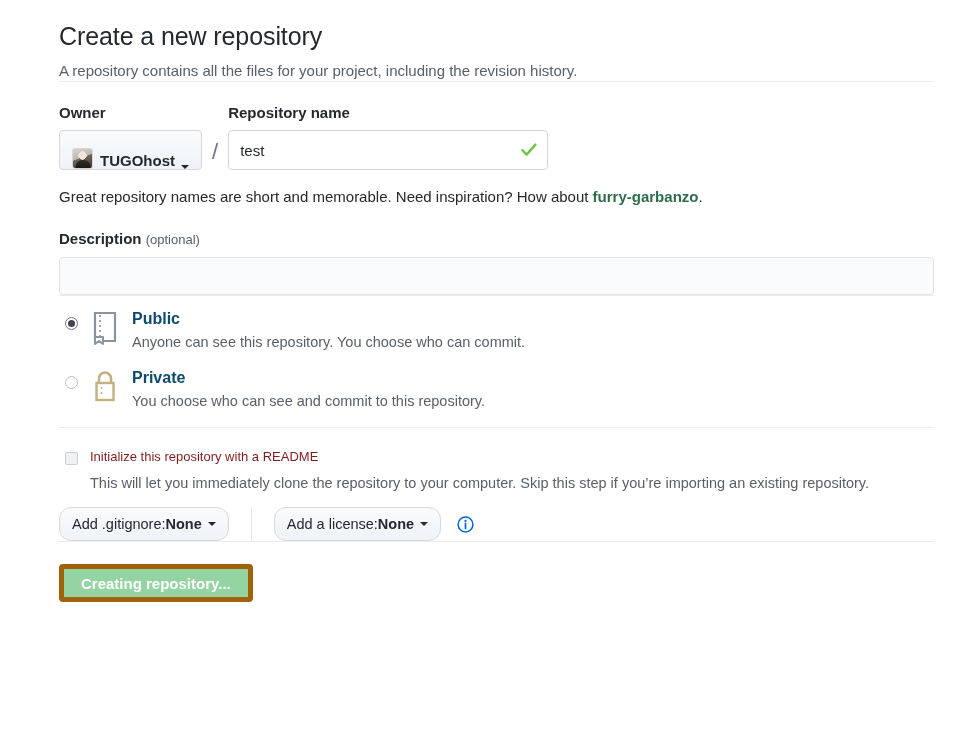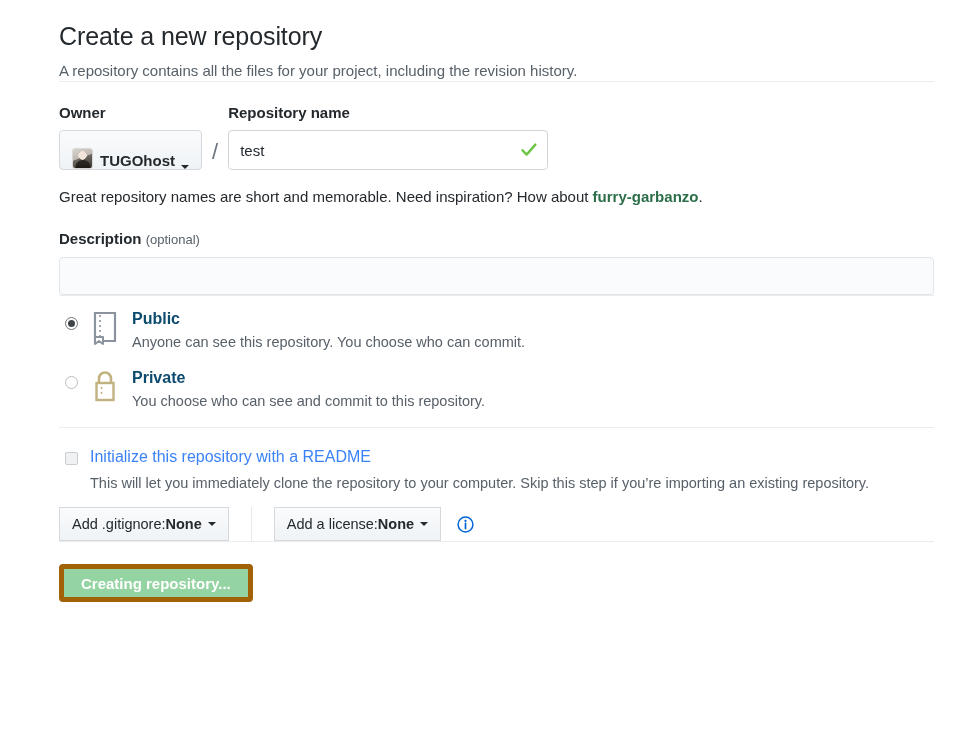--- a/index.html
+++ b/index.html
@@ -252,22 +252,22 @@
     height: 13px;
     flex: none;
     margin: 5px 12px 0 6px;
     border: 1px solid #c9ced3;
     border-radius: 2px;
     background: #f0f1f2;
     box-sizing: border-box;
     cursor: pointer;
   }
   .readme-label {
-    font-size: 16px;
-    color: #3b82f6;
+    font-size: 13px;
+    color: #7f1d1d;
     line-height: 20px;
   }
   .readme-desc {
     font-size: 14.5px;
     color: #586069;
     line-height: 20px;
     margin: 6px 0 0 31px;
   }
 
   
@@ -277,21 +277,21 @@
     margin-top: 14px;
   }
   .opt-select {
     display: inline-flex;
     align-items: center;
     height: 34px;
     box-sizing: border-box;
     padding: 8px 12px;
     background: linear-gradient(#fafbfc, #eff3f6);
     border: 1px solid #d5d9dd;
-    border-radius: 0;
+    border-radius: 12px;
     font-size: 14.5px;
     color: #24292e;
     cursor: pointer;
     white-space: nowrap;
   }
   .opt-select b { font-weight: bold; }
   .opt-divider {
     width: 1px;
     height: 34px;
     background: #e6e8ea;

